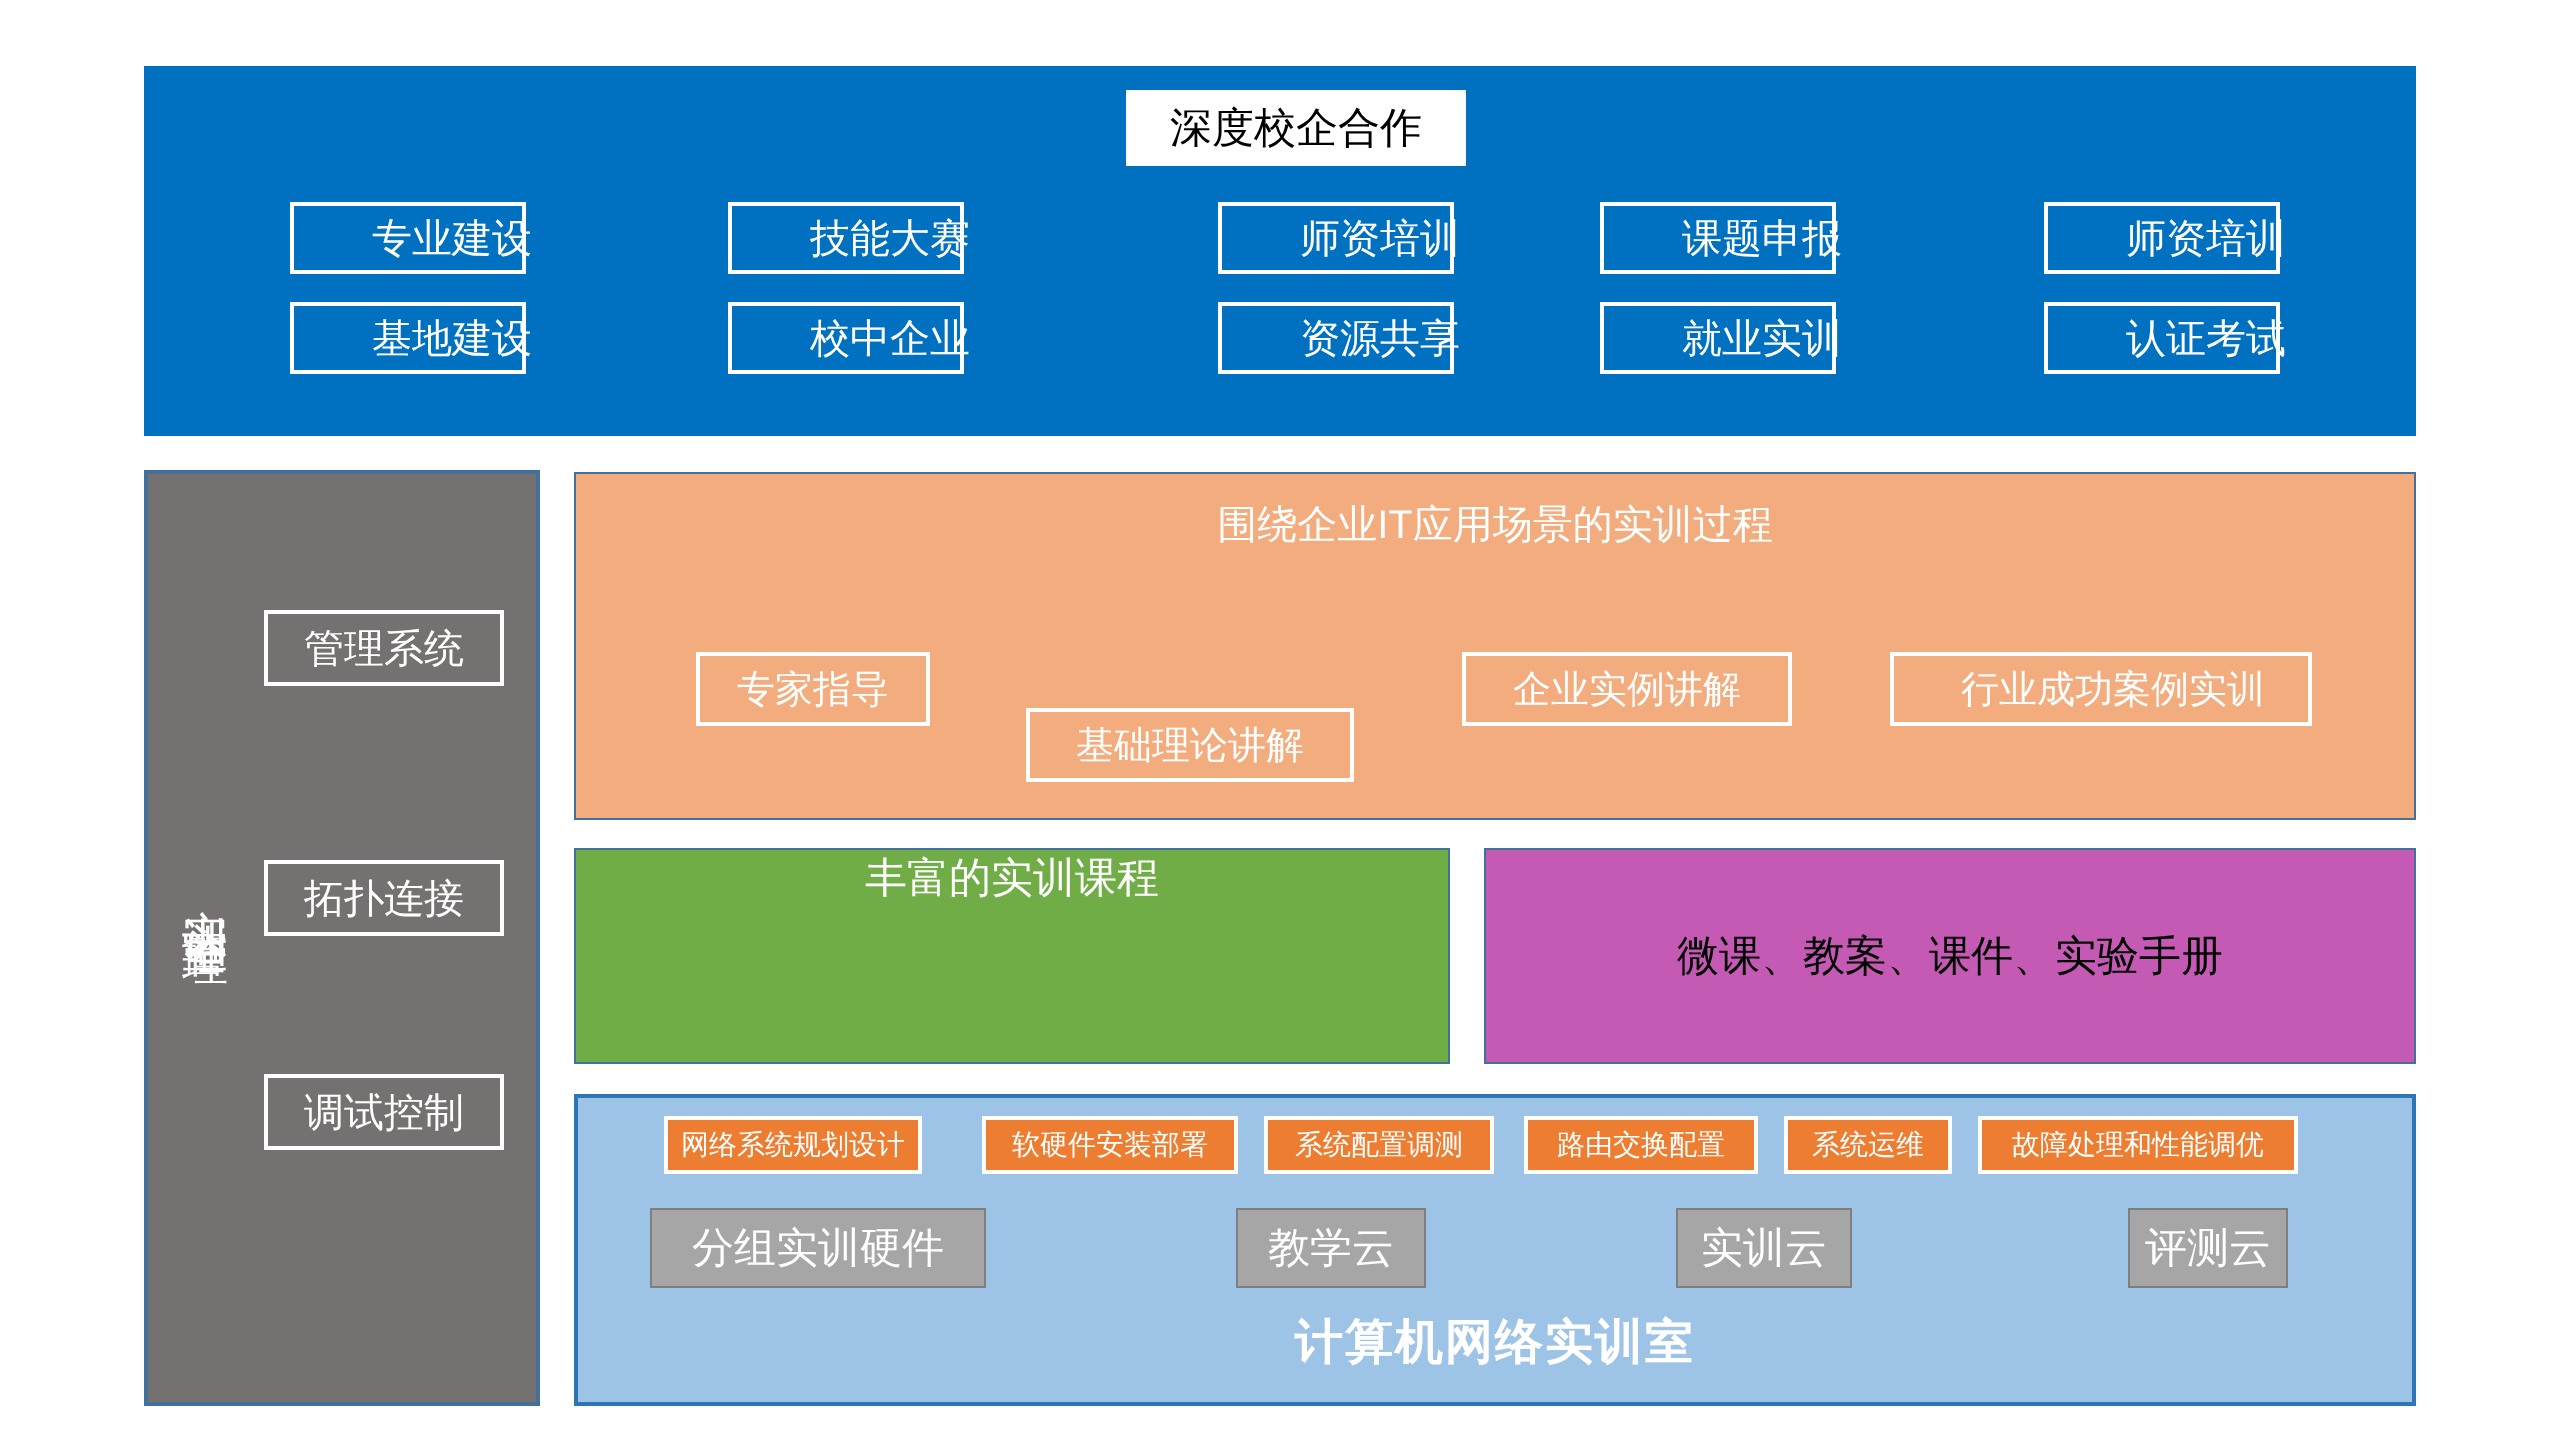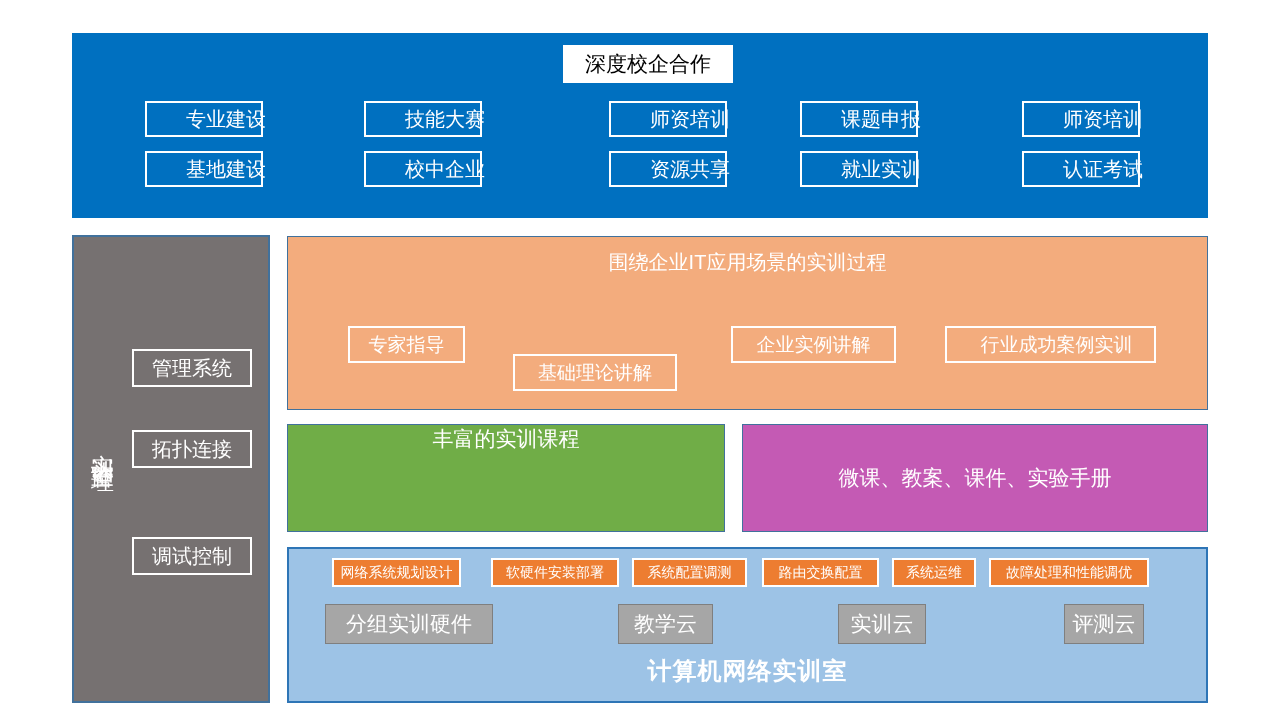--- a/index.html
+++ b/index.html
@@ -76,21 +76,21 @@
     left: 287px; top: 424px; width: 438px; height: 108px;
     background: var(--courses_green, #70AD47);
     border: 1px solid var(--panel_border, #41719C);
     color: #ffffff; font-size: 21px;
     display: flex; align-items: flex-start; justify-content: center;
   }
   .purple {
     left: 742px; top: 424px; width: 466px; height: 108px;
     background: var(--materials_purple, #C45AB4);
     border: 1px solid var(--panel_border, #41719C);
-    color: #ffffff; font-size: 21px;
+    color: #000000; font-size: 21px;
     display: flex; align-items: center; justify-content: center;
   }
 
   
   .lab {
     left: 287px; top: 547px; width: 921px; height: 156px;
     background: var(--lab_blue, #9DC3E6);
     border: 2px solid var(--lab_border, #2E75B6);
   }
   .skill {
@@ -131,21 +131,21 @@
       <div class="cell c0">基地建设</div>
       <div class="cell c1">校中企业</div>
       <div class="cell c2">资源共享</div>
       <div class="cell c3">就业实训</div>
       <div class="cell c4">认证考试</div>
     </div>
   </div>
 
   <div class="abs sidebar">
     <div class="abs sidebar-label">实训室管理</div>
-    <div class="abs side-box" style="top:68px;margin-top:44px;">管理系统</div>
+    <div class="abs side-box" style="top:68px;">管理系统</div>
     <div class="abs side-box" style="top:193px;">拓扑连接</div>
     <div class="abs side-box" style="top:300px;">调试控制</div>
   </div>
 
   <div class="abs process">
     <div class="abs process-title">围绕企业IT应用场景的实训过程</div>
     <div class="process-item" style="left:60px; width:117px;">专家指导</div>
     <div class="process-item" style="left:225px; width:164px;margin-top:28px;">基础理论讲解</div>
     <div class="process-item" style="left:443px; width:165px;">企业实例讲解</div>
     <div class="process-item" style="left:657px; width:211px;padding-left:12px;">行业成功案例实训</div>

